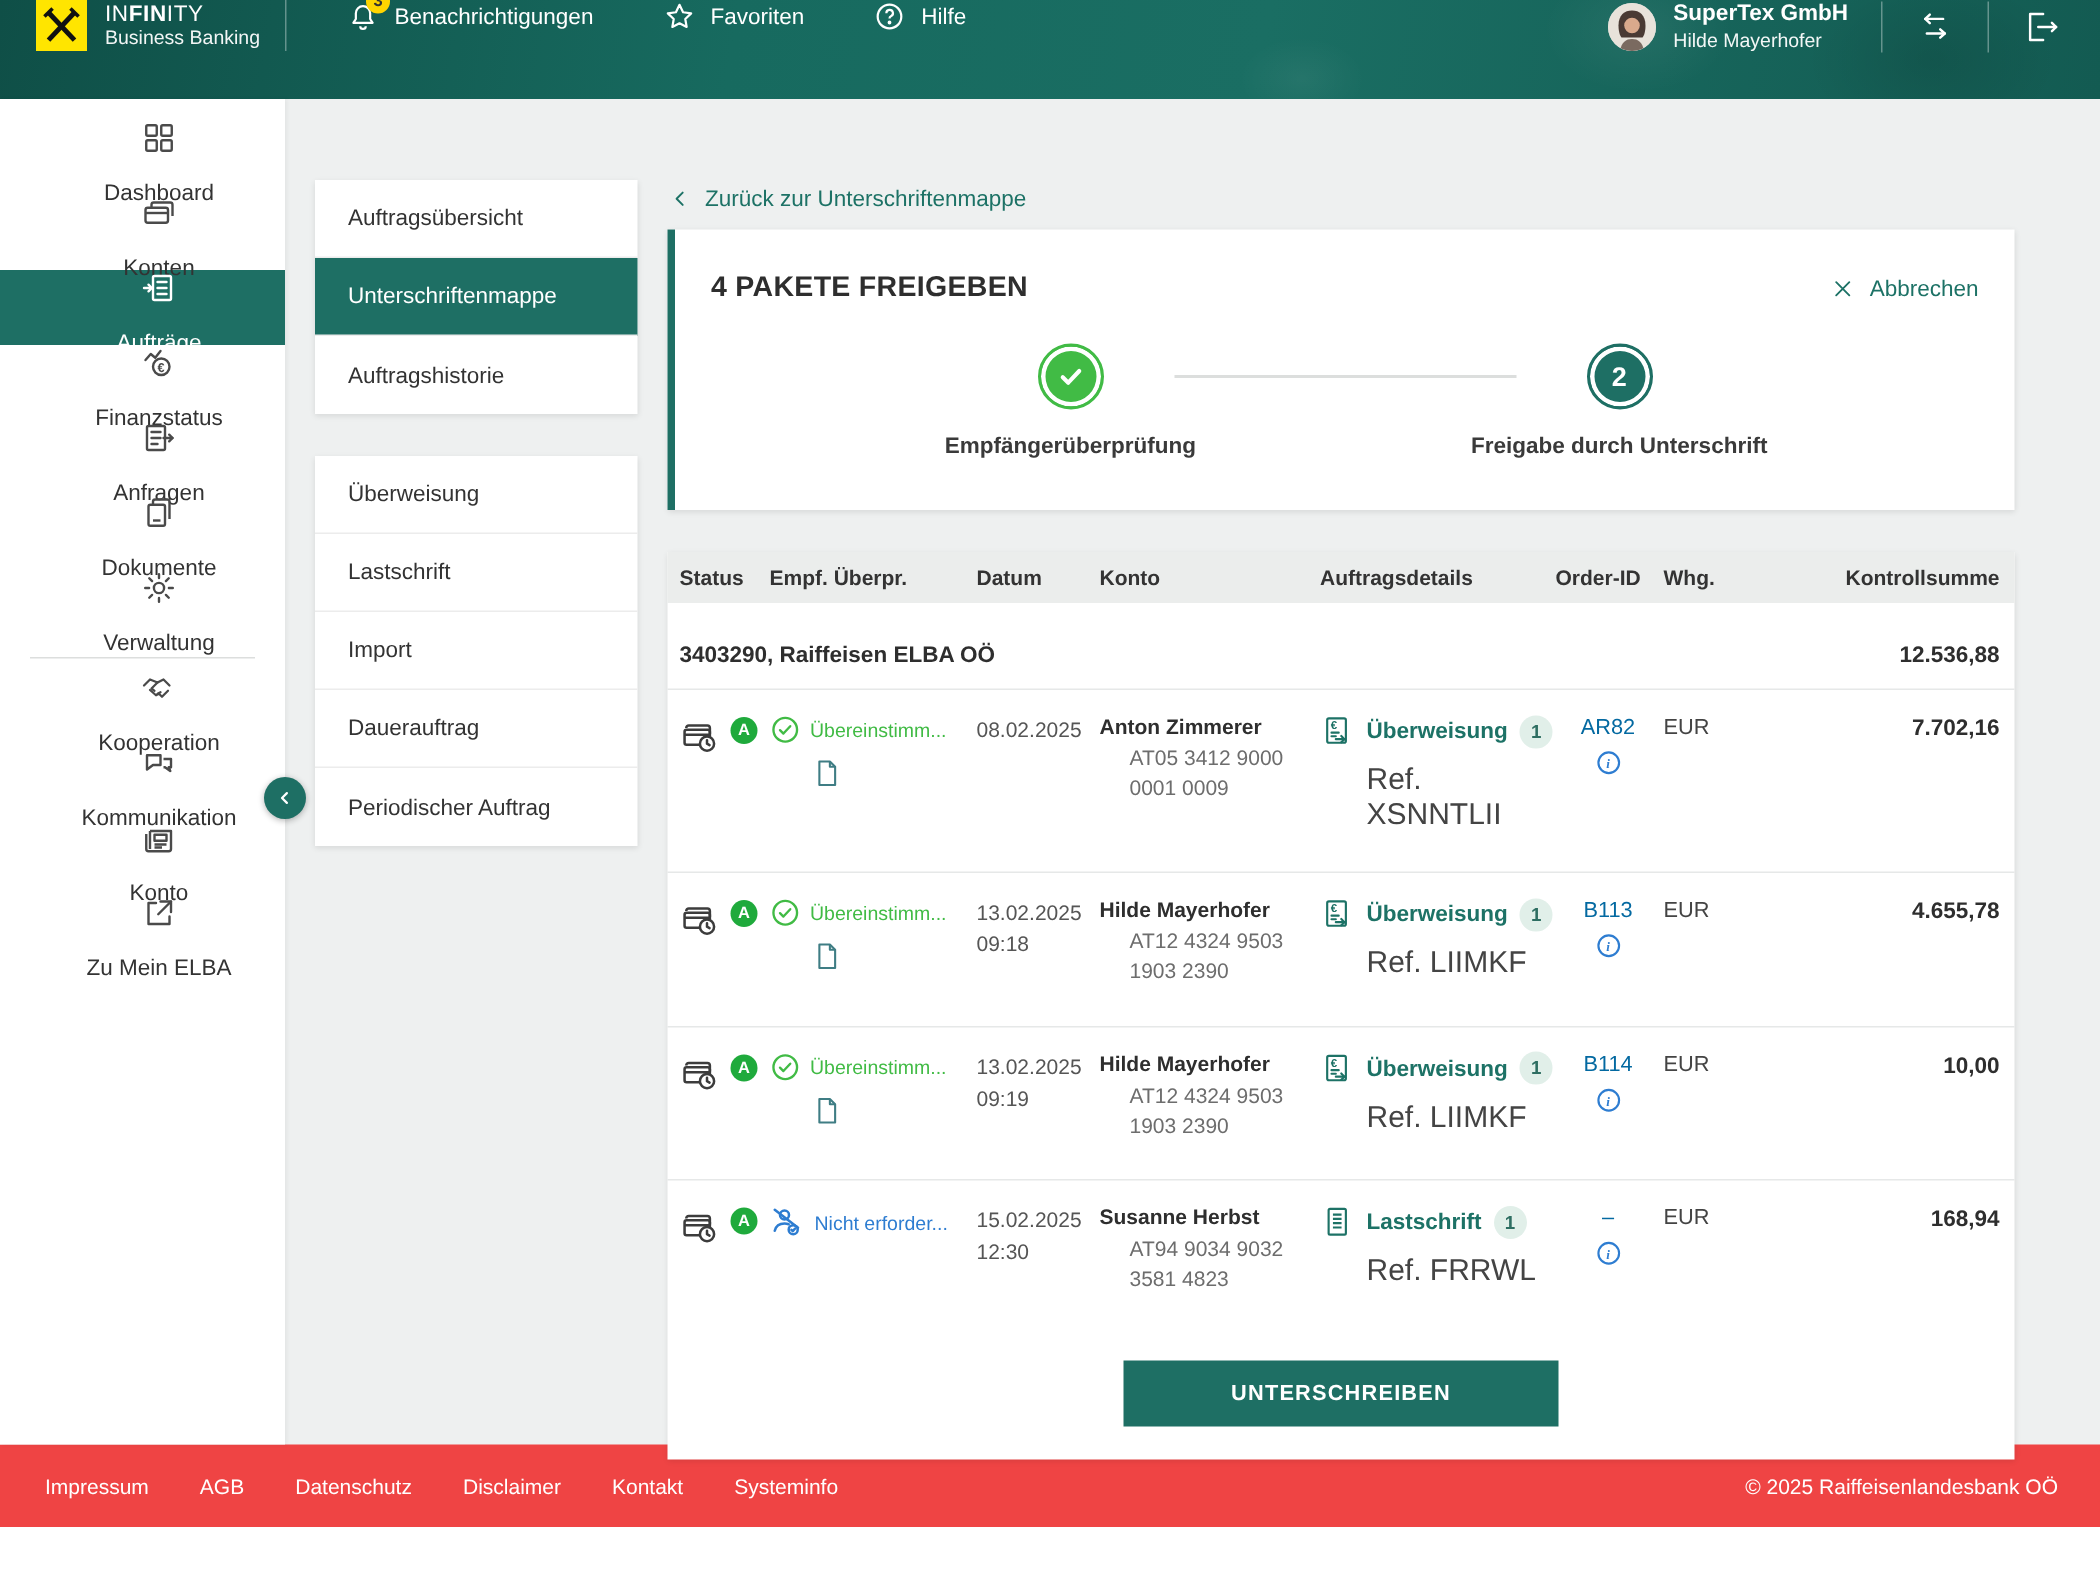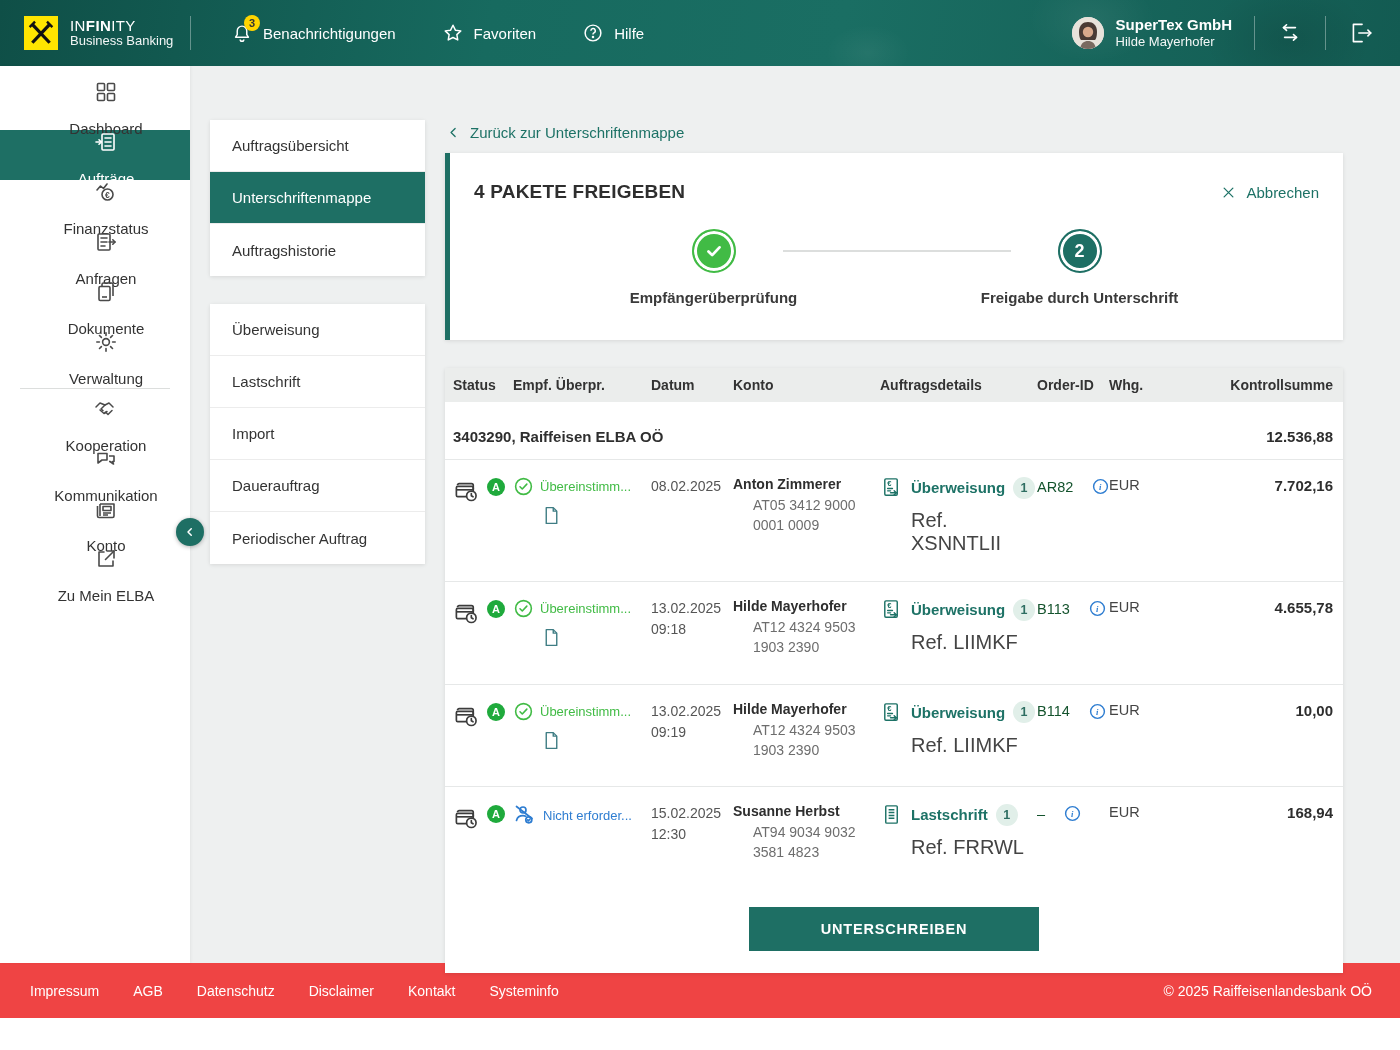--- a/index.html
+++ b/index.html
@@ -7,21 +7,21 @@
   body { font-family:"Liberation Sans", sans-serif; background:#eef0f0; color:#333; }
   :root{
     --teal:#1e6f64; --teal-dark:#14564e; --teal-mid:#176a5f; --teal-link:#1d7266;
     --green:#41bb45; --green-badge:#1faa3c; --blue:#2e7dd1;
     --ink:#333; --gray:#707070; --line:#e6e8e8; --head-bg:#ebedec;
   }
   .app { display:flex; flex-direction:column; height:1050px; }
 
   
   .topbar {
-    height:66px; flex:0 0 66px; display:flex; align-items:center;
+    height:66px; flex:0 0 66px; display:flex; align-items:flex-start;
     background:
       radial-gradient(90px 60px at 78% 30%, rgba(255,255,255,.06), transparent 70%),
       radial-gradient(60px 40px at 62% 80%, rgba(255,255,255,.05), transparent 70%),
       radial-gradient(120px 80px at 92% 60%, rgba(0,0,0,.10), transparent 70%),
       linear-gradient(100deg, #0f4f47 0%, #176a5f 35%, #1a6e63 60%, #135b52 100%);
     color:#fff;
   }
   .brand { display:flex; align-items:center; gap:12px; width:190px; padding-left:24px; flex:0 0 190px; }
   .logo-box { width:34px; height:34px; background:#ffe500; display:flex; align-items:center; justify-content:center; }
   .brand-text { line-height:1.15; }
@@ -99,21 +99,21 @@
   .verify-line.match { color:var(--green); }
   .verify-line.notreq { color:var(--blue); }
   .verify-doc { margin:8px 0 0 28px; color:#3f7d84; }
   .cell-date { color:#555; line-height:1.5; }
   .cell-konto .name { font-weight:700; color:#2e2e2e; }
   .cell-konto .iban { color:#6d6d6d; line-height:1.45; margin-top:3px; width:120px;margin-left:20px; }
   .cell-details .d-top { display:flex; align-items:center; gap:8px; color:var(--teal-link); font-weight:700; font-size:15px; }
   .count-badge { width:22px; height:22px; border-radius:50%; background:#e1efe9; color:#2e6e62; font-size:12.5px;
     font-weight:600; display:flex; align-items:center; justify-content:center; }
   .d-ref { margin:10px 0 0 31px; color:#444; font-size:20px; }
-  .cell-order { display:flex; align-items:center; gap:18px; color:#14532d; font-size:14.5px; padding-top:1px; }
+  .cell-order { display:flex; align-items:center; gap:6px; color:#0369a1; font-size:14.5px; padding-top:1px;flex-direction:column; }
   .cell-whg { color:#444; font-size:14.5px; padding-top:1px; }
   .cell-amount { text-align:right; font-weight:600; color:#2e2e2e; font-size:15px; padding-top:1px; }
   .sign-btn { display:block; margin:18px auto 12px; background:var(--teal); color:#fff; border:none;
     font-family:inherit; font-size:14.5px; font-weight:600; letter-spacing:.8px; padding:14px 72px; cursor:pointer; }
 
   
   .footer { flex:0 0 55px; height:55px; background:#ef4444; display:flex; align-items:center; color:#fff; }
   .flinks { display:flex; gap:34px; padding-left:30px; font-size:14px; }
   .flink { cursor:pointer; }
   .fcopy { margin-left:auto; padding-right:28px; font-size:14px; }
@@ -219,20 +219,30 @@
       <div class="side-item">
         <span class="si">
           <svg width="24" height="24" viewBox="0 0 24 24" fill="none" stroke="currentColor" stroke-width="1.6">
             <rect x="3.5" y="3.5" width="7" height="7" rx="1"></rect>
               <rect x="13.5" y="3.5" width="7" height="7" rx="1"></rect>
             <rect x="3.5" y="13.5" width="7" height="7" rx="1"></rect>
               <rect x="13.5" y="13.5" width="7" height="7" rx="1"></rect>
           </svg>
         </span>
         <span>Dashboard</span>
+      </div>
+      <div class="side-item">
+        <span class="si">
+          <svg width="24" height="24" viewBox="0 0 24 24" fill="none" stroke="currentColor" stroke-width="1.6" stroke-linejoin="round">
+            <path d="M7 8V6.5A1.5 1.5 0 0 1 8.5 5h11A1.5 1.5 0 0 1 21 6.5V14"></path>
+            <rect x="3" y="8.5" width="15" height="10" rx="1.5"></rect>
+              <path d="M3 12h15"></path>
+          </svg>
+        </span>
+        <span>Konten</span>
       </div>
       <div class="side-item active">
         <span class="si">
           <svg width="24" height="24" viewBox="0 0 24 24" fill="none" stroke="currentColor" stroke-width="1.6" stroke-linecap="round" stroke-linejoin="round">
             <rect x="8" y="4" width="12" height="16" rx="1"></rect>
             <path d="M11 8h6M11 12h6M11 16h6"></path>
             <path d="M2 12h5"></path>
               <path d="M5 9.8 7.2 12 5 14.2"></path>
           </svg>
         </span>

